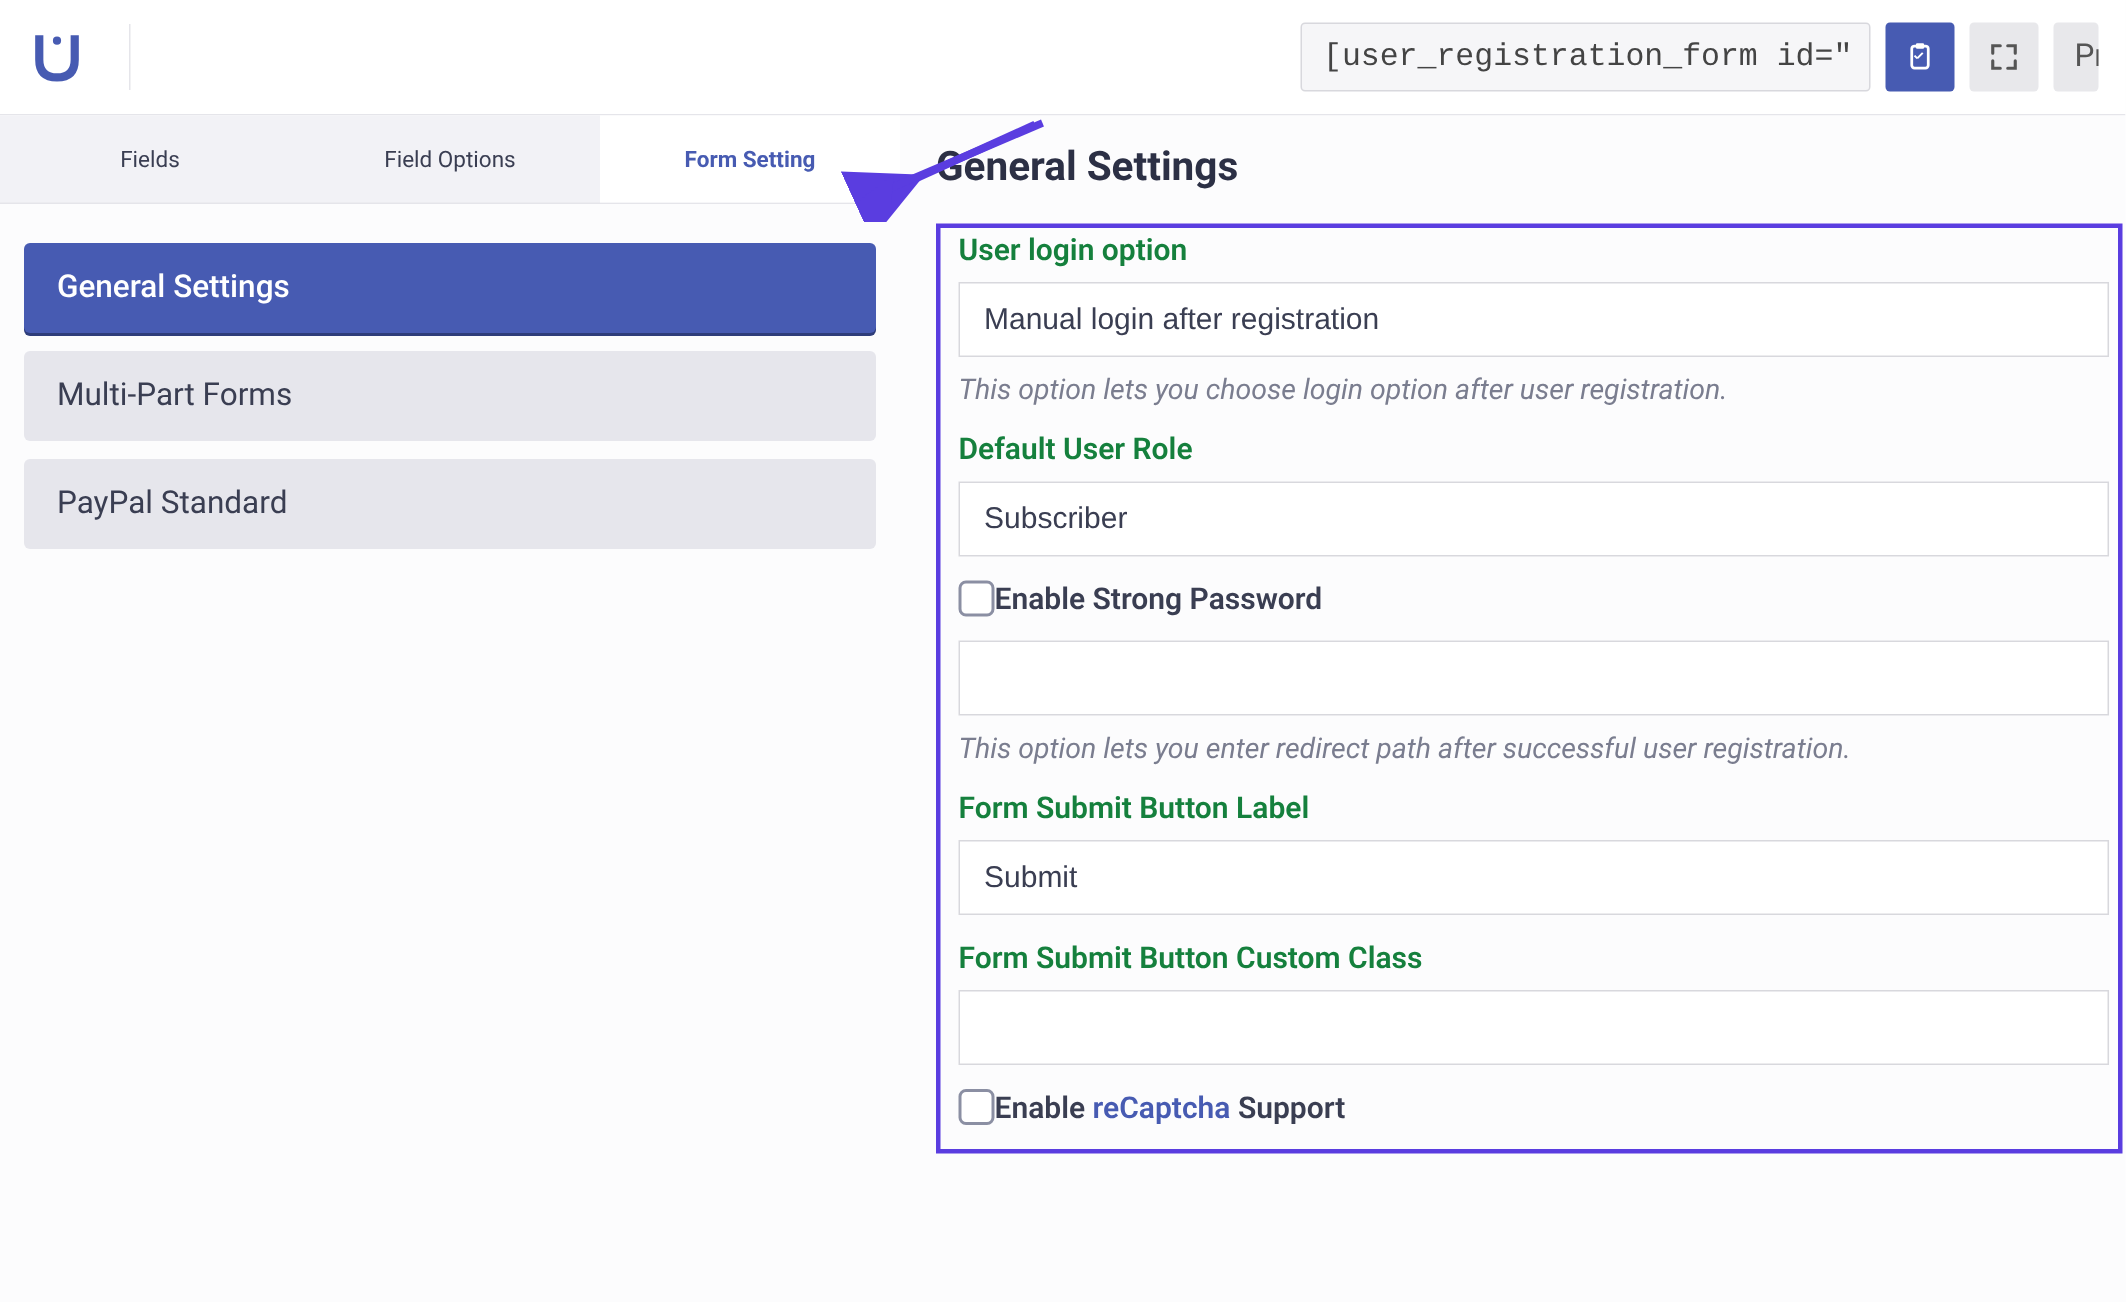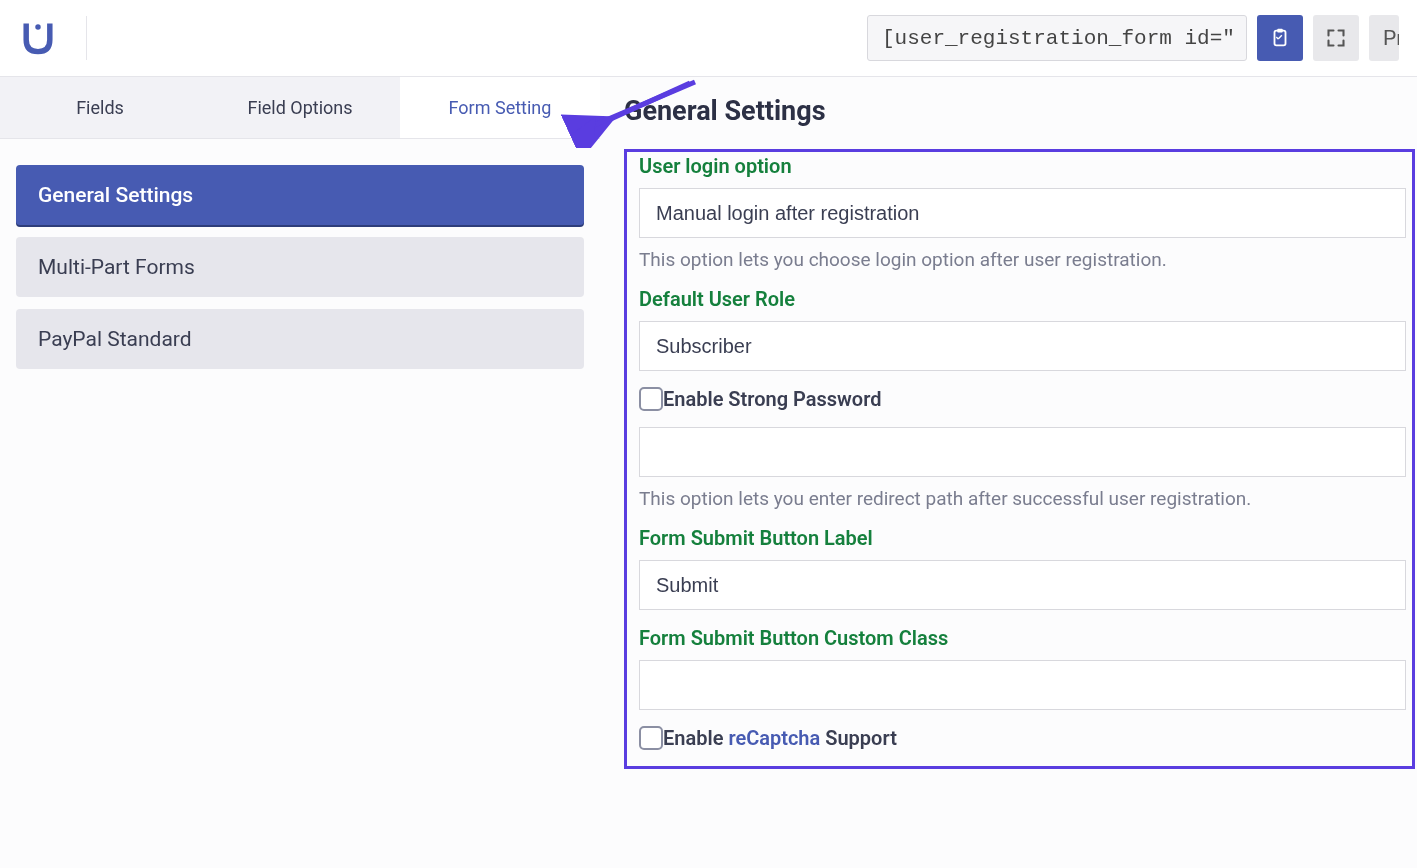--- a/index.html
+++ b/index.html
@@ -39,22 +39,22 @@
       border-radius: 3px;
       cursor: pointer;
       overflow: hidden;
       width: 30px;
     }
 
     .body-area { display: flex; height: calc(868px - 77px); background: #fcfcfd; }
 
     .left-panel { width: 600px; flex-shrink: 0; }
     .tabs { display: flex; background: #f2f2f6; border-bottom: 1px solid #e5e5ea; }
-    .tab { flex: 1; text-align: center; padding: 20px 0; font-size: 18px; color: #3a3e52; cursor: pointer; }
-    .tab.active { background: #fff; color: #475bb2; font-weight: 400; }
+    .tab { flex: 1; text-align: center; padding: 20px 0; font-size: 15px; color: #3a3e52; cursor: pointer; }
+    .tab.active { background: #fff; color: #475bb2; font-weight: 700; }
     .sidebar { padding: 26px 16px; }
     .sidebar-item {
       background: #e6e6ec;
       color: #3a3e52;
       font-size: 21px;
       padding: 18px 22px;
       border-radius: 4px;
       margin-bottom: 12px;
       cursor: pointer;
     }
@@ -74,21 +74,21 @@
     .field-input, .field-select {
       width: 100%;
       height: 50px;
       border: 1px solid #d8d8dd;
       border-radius: 0;
       padding: 0 16px;
       font-size: 20px;
       color: #3a3e52;
       background: #fff;
     }
-    .field-help { font-size: 19px; color: #7a7d8f; margin-top: 10px; }
+    .field-help { font-size: 19px; color: #7a7d8f; font-style: italic; margin-top: 10px; }
     .checkbox-row { display: flex; align-items: center; }
     .chk {
       width: 24px; height: 24px; border: 2px solid #8b8fa3; border-radius: 5px; background: #fff; cursor: pointer;
     }
     .checkbox-label { font-size: 20px; color: #3a3e52; font-weight: 600; }
     .checkbox-label .link { color: #475bb2; }
 
     .arrow-svg { position: absolute; top: 78px; left: 560px; z-index: 50; }
   </style>
 </head>

